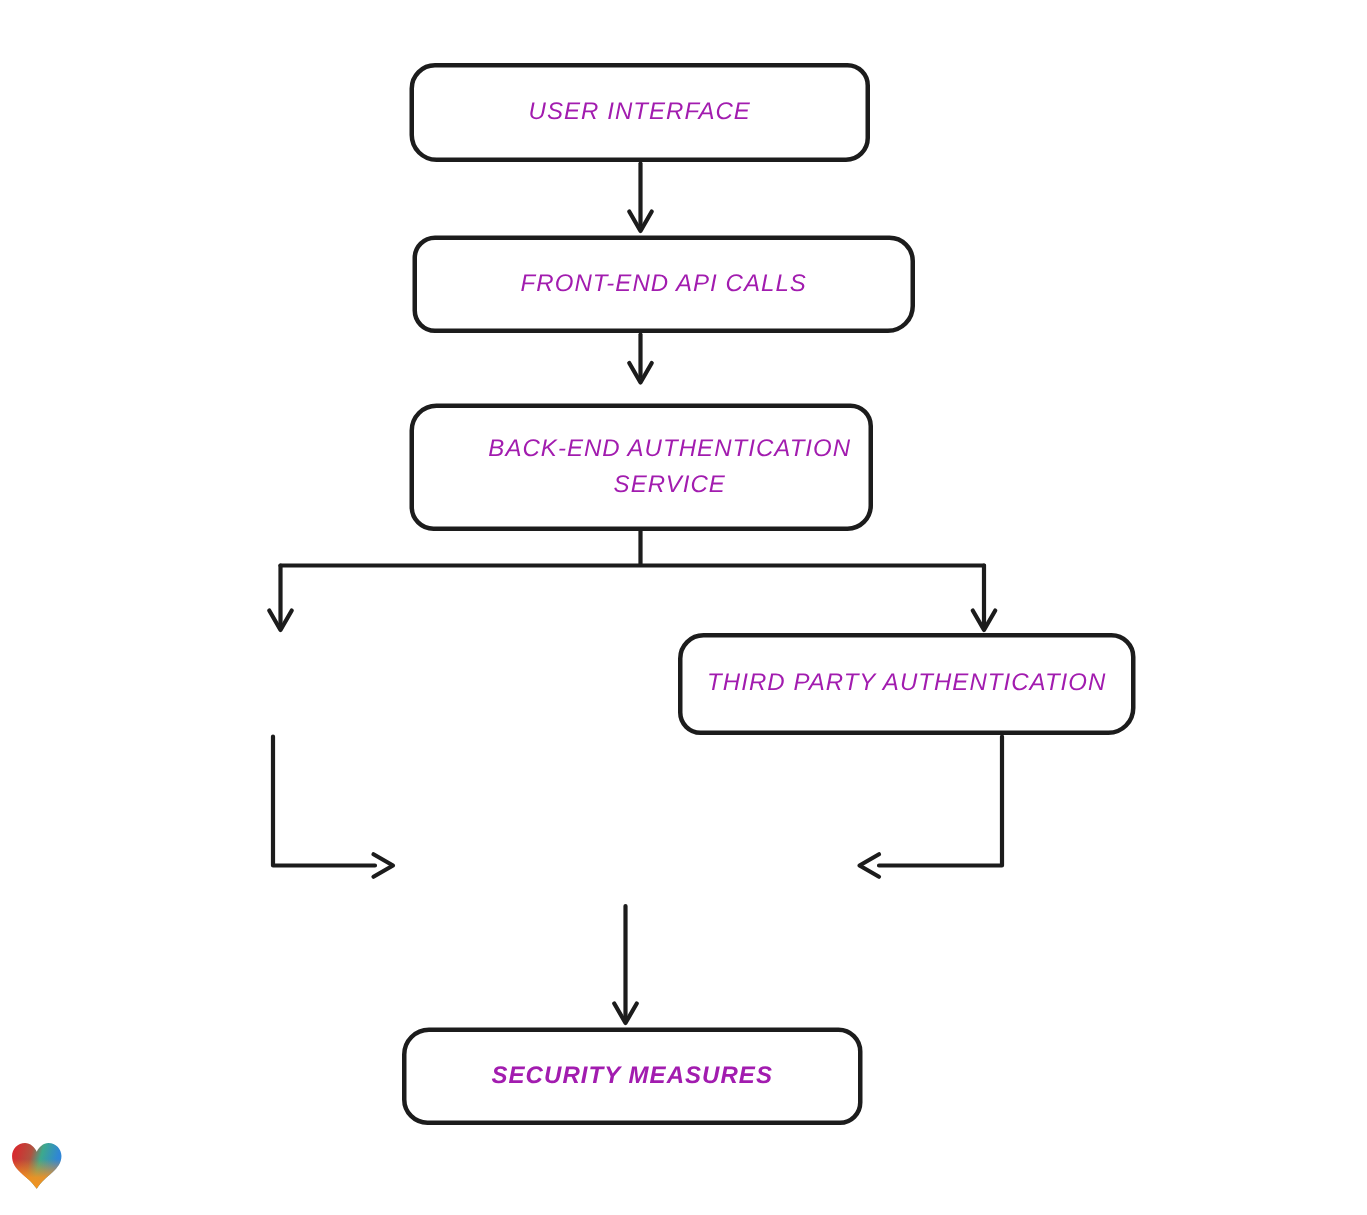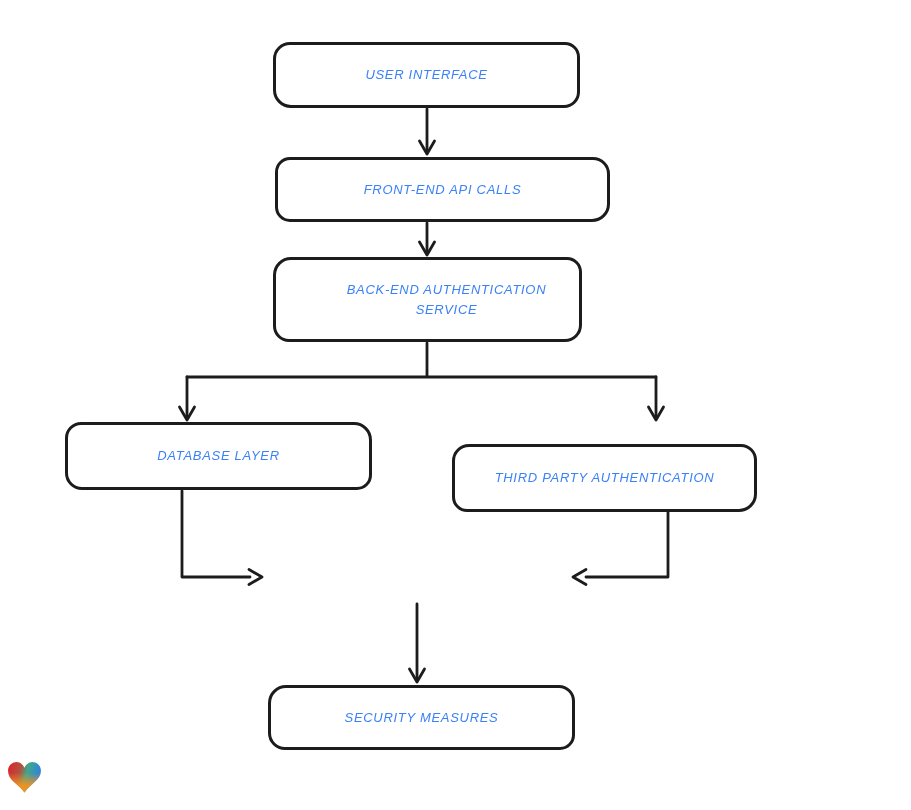--- a/index.html
+++ b/index.html
@@ -28,35 +28,35 @@
     box-sizing: border-box;
     background: #ffffff;
     border: 3px solid #1c1c1c;
     display: flex;
     align-items: center;
     justify-content: center;
     text-align: center;
   }
   .node .label {
     font-style: italic;
-    font-size: 13px;
+    font-size: 16px;
     letter-spacing: 0.7px;
     line-height: 1.5;
-    color: #3b82f6;
+    color: #a21caf;
     text-transform: uppercase;
     display: inline-block;
   }
   
   .node-0 { left: 273px; top: 42px;  width: 307px; height: 66px; border-radius: 17px 15px 16px 18px; }
   .node-1 { left: 275px; top: 157px; width: 335px; height: 65px; border-radius: 15px 17px 18px 15px; }
-  .node-2 { left: 273px; top: 257px; width: 309px; height: 85px; border-radius: 18px 15px 17px 16px; padding-left: 38px; }
+  .node-2 { left: 273px; top: 269px; width: 309px; height: 85px; border-radius: 18px 15px 17px 16px; padding-left: 38px; }
   .node-3 { left: 65px;  top: 422px; width: 307px; height: 68px; border-radius: 16px 18px 15px 17px; }
-  .node-4 { left: 452px; top: 444px; width: 305px; height: 68px; border-radius: 17px 16px 18px 15px; }
+  .node-4 { left: 452px; top: 422px; width: 305px; height: 68px; border-radius: 17px 16px 18px 15px; }
   .node-5 { left: 265px; top: 542px; width: 305px; height: 61px; border-radius: 15px 17px 16px 18px; }
-  .node-6 { left: 268px; top: 685px; width: 307px; height: 65px; border-radius: 18px 16px 15px 17px; }
+  .node-6 { left: 268px; top: 685px; width: 307px; height: 65px; border-radius: 18px 16px 15px 17px; font-weight: bold; }
   .node-2 .label { max-width: 250px; }
   .node-5 .label { max-width: 215px; }
   .logo {
     position: absolute;
     left: 7px;
     top: 761px;
     width: 35px;
     height: 33px;
   }
 </style>
@@ -108,23 +108,20 @@
   </div>
 
   <div class="node node-1">
     <span class="label">FRONT-END API CALLS</span>
   </div>
 
   <div class="node node-2">
     <span class="label">BACK-END AUTHENTICATION SERVICE</span>
   </div>
 
-  <div class="node node-3">
-    <span class="label">DATABASE LAYER</span>
-  </div>
 
   <div class="node node-4">
     <span class="label">THIRD PARTY AUTHENTICATION</span>
   </div>
 
 
   <div class="node node-6">
     <span class="label">SECURITY MEASURES</span>
   </div>
 

